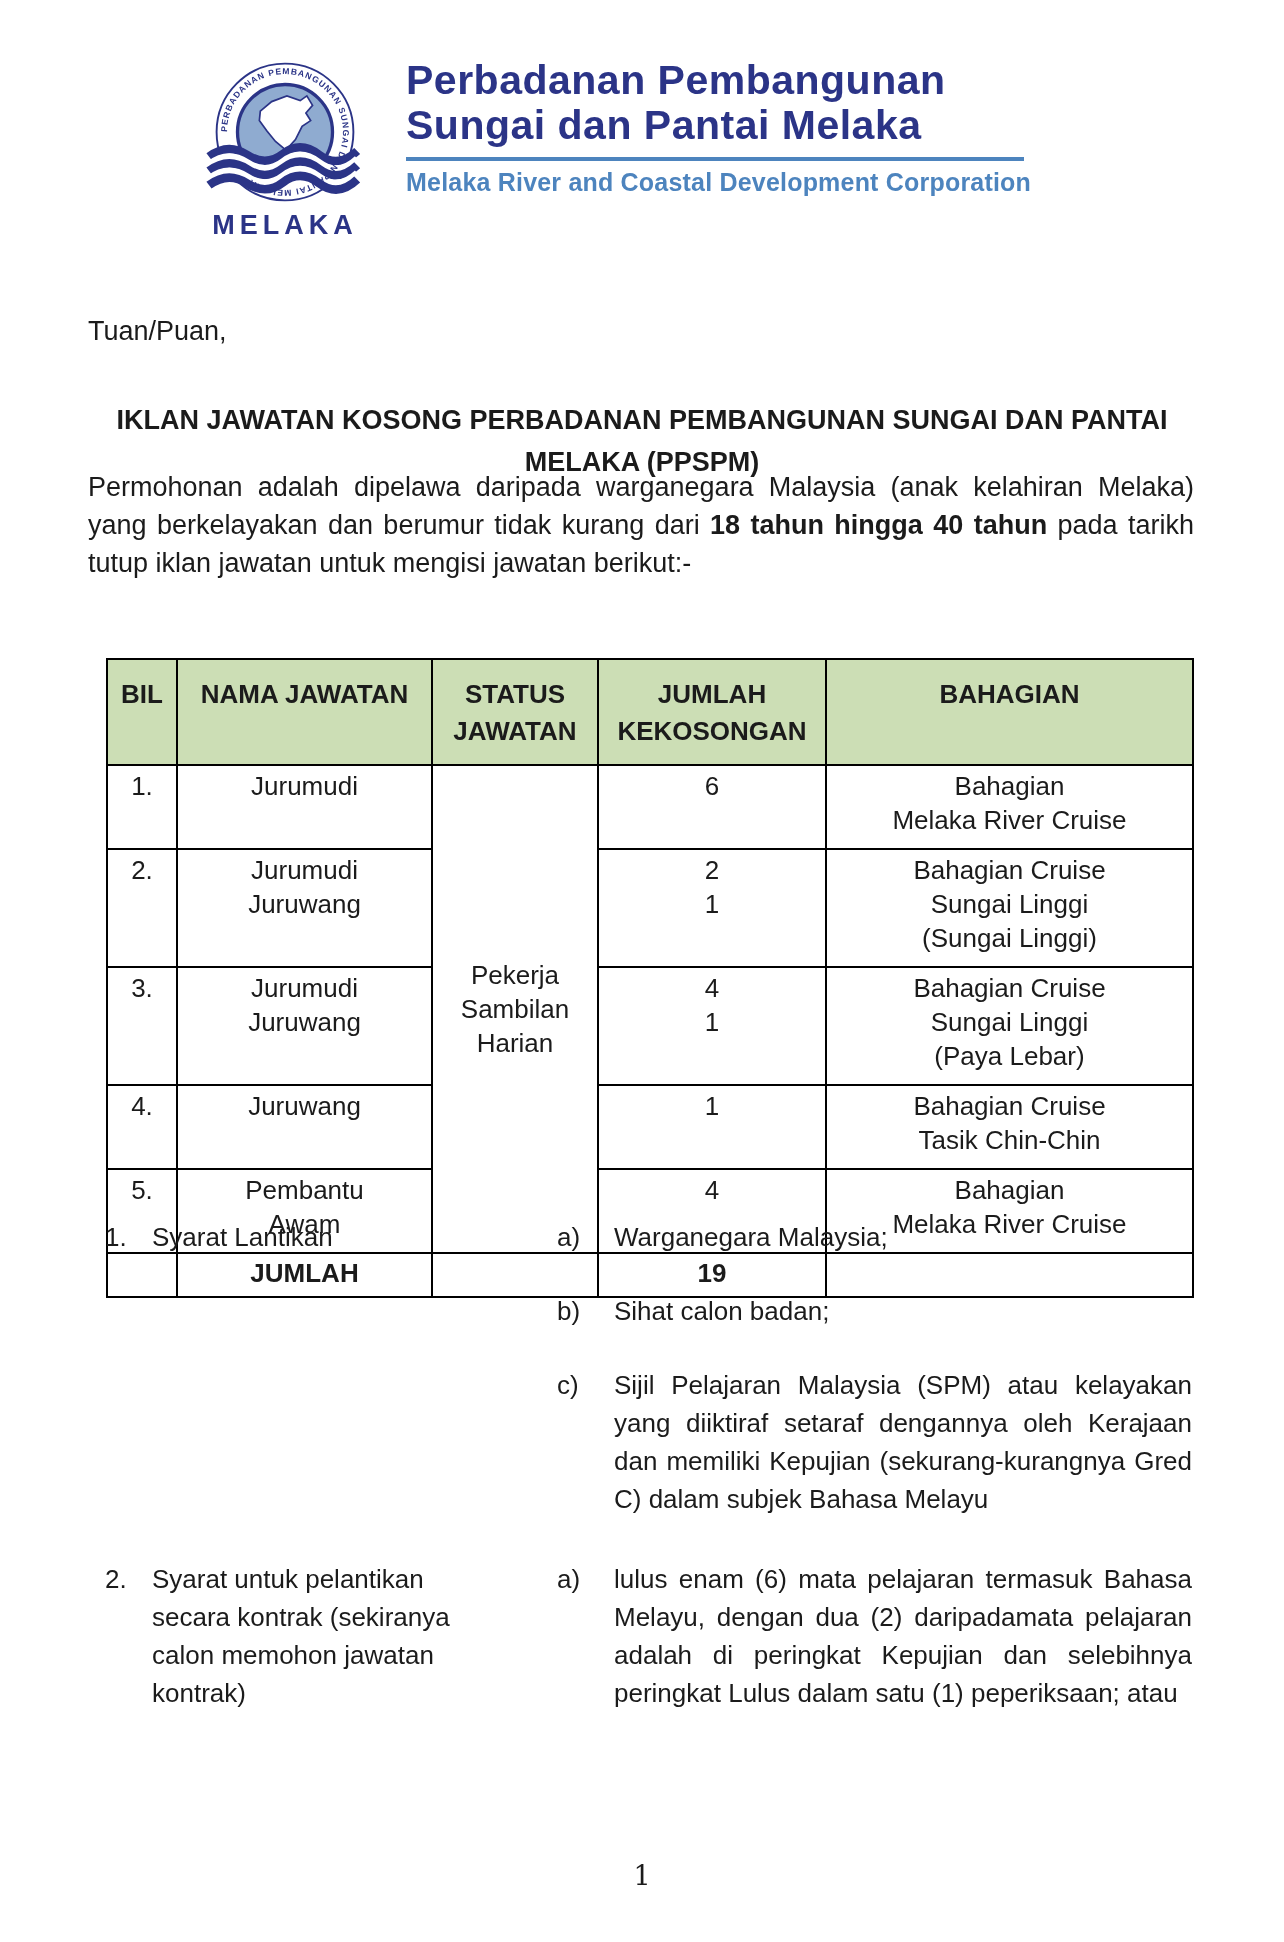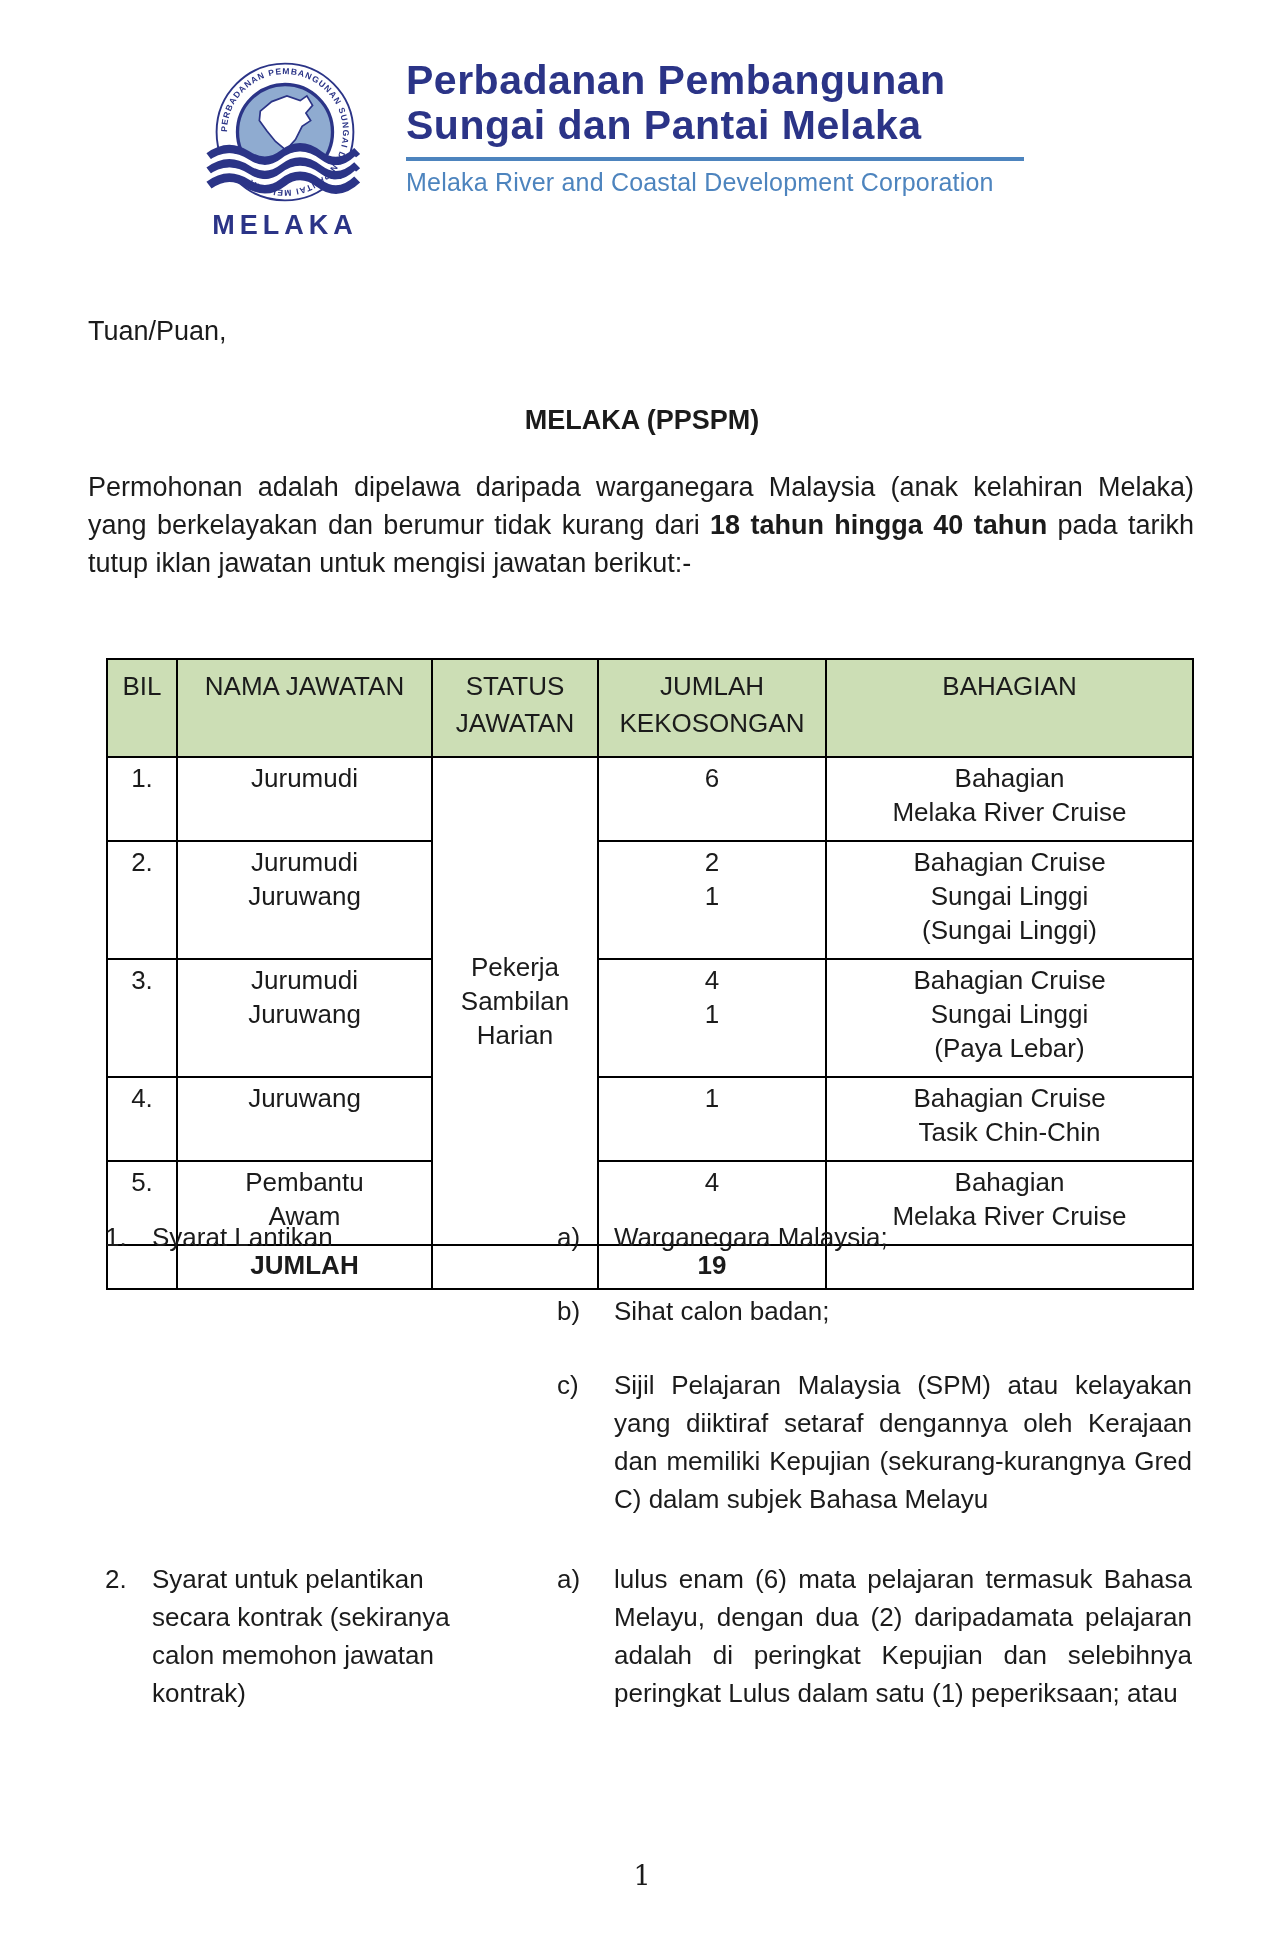--- a/index.html
+++ b/index.html
@@ -17,38 +17,38 @@
   
   .brand { position:absolute; top:56px; left:194px; display:flex; gap:30px; }
   .logo-block { width:182px; text-align:center; }
   .logo-svg { width:172px; height:152px; display:block; margin:0 auto; }
   .logo-acronym { font-size:27px; font-weight:bold; color:#2b3487; letter-spacing:5px; margin-top:2px; }
 
   .brand-text { padding-top:2px; width:660px; }
   .jawi-title { font-size:33px; font-weight:bold; color:#a6c0dc; direction:rtl; text-align:left; line-height:40px; }
   .brand-name { font-size:41px; font-weight:bold; color:#2b3487; line-height:45px; letter-spacing:0.5px; }
   .brand-rule { height:4px; background:#4d84be; width:618px; margin:9px 0 7px; }
-  .brand-tagline { font-size:25px; font-weight:normal; color:#4d84be; letter-spacing:0.2px; }
+  .brand-tagline { font-size:25px; font-weight:bold; color:#4d84be; letter-spacing:0.2px; }
 
   
   .salutation { position:absolute; top:316px; left:88px; font-size:27px; }
 
   .doc-title { position:absolute; top:399px; left:90px; right:90px; text-align:center;
                font-weight:bold; font-size:27px; line-height:42px; }
 
   .intro { position:absolute; top:468px; left:88px; width:1106px;
            font-size:27px; line-height:38px; text-align:justify; }
 
   
   .vac-table { position:absolute; top:658px; left:106px; border-collapse:collapse;
                table-layout:fixed; width:1086px; }
   .vac-table th, .vac-table td { border:2px solid #000; text-align:center;
                font-size:26px; white-space:pre-line; }
-  .vac-table th { background:#ccdeb5; font-weight:normal; line-height:37px;
-               vertical-align:top; padding:8px 4px 14px; }
+  .vac-table th { background:#ccdeb5; font-weight:bold; line-height:37px;
+               vertical-align:top; padding:16px 4px 14px; }
   .vac-table td { line-height:34px; vertical-align:top; padding:3px 6px 11px; }
   .vac-table td.status-cell { vertical-align:middle; padding:17px 8px;margin-top:44px; }
   .vac-table .total-row td { font-weight:bold; padding:2px 6px 6px; }
 
   
   .reqs { position:absolute; top:1218px; left:105px; right:92px; font-size:26px; line-height:38px; }
   .req-block { display:grid; grid-template-columns:47px 405px 1fr; }
   .req-block + .req-block { margin-top:42px; }
   .req-label { max-width:332px; }
   .req-item { display:grid; grid-template-columns:57px 1fr; }
@@ -89,20 +89,21 @@
       <div class="brand-name">Perbadanan Pembangunan</div>
       <div class="brand-name">Sungai dan Pantai Melaka</div>
       <div class="brand-rule"></div>
       <div class="brand-tagline">Melaka River and Coastal Development Corporation</div>
     </div>
   </div>
 
   <p class="salutation">Tuan/Puan,</p>
 
   <div class="doc-title">
+    <div>IKLAN JAWATAN KOSONG PERBADANAN PEMBANGUNAN SUNGAI DAN PANTAI</div>
     <div>MELAKA (PPSPM)</div>
   </div>
 
   <p class="intro"><span>Permohonan adalah dipelawa daripada warganegara Malaysia (anak kelahiran Melaka) yang berkelayakan dan berumur tidak kurang dari </span><b>18 tahun hingga 40 tahun</b><span> pada tarikh tutup iklan jawatan untuk mengisi jawatan berikut:-</span></p>
 
   <table class="vac-table">
     <colgroup>
       <col style="width:70px">
         <col style="width:255px">
         <col style="width:166px">

